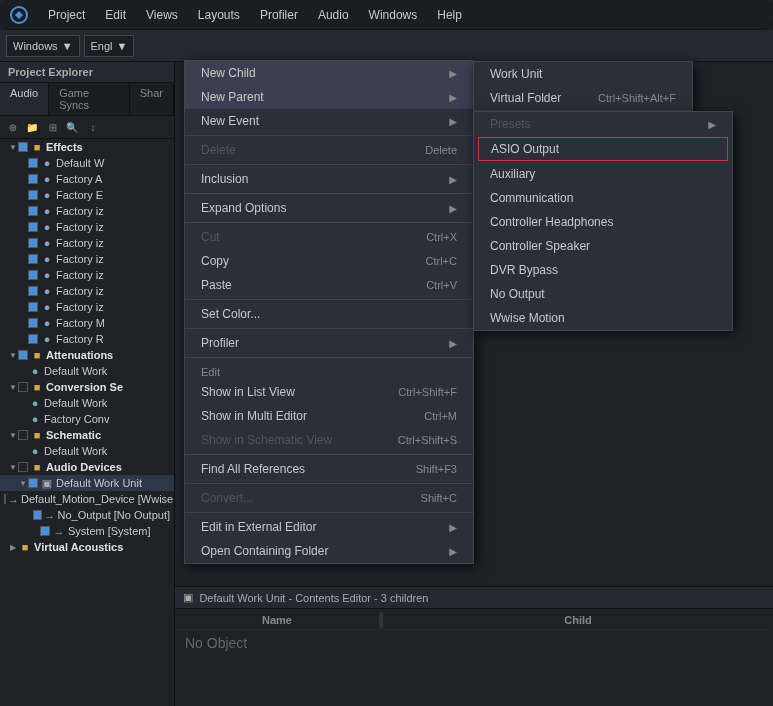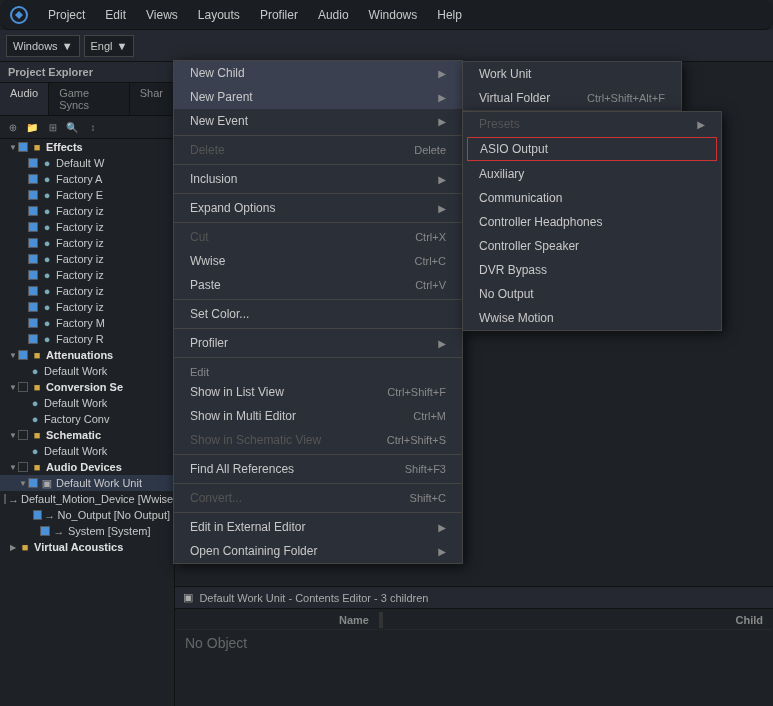--- a/index.html
+++ b/index.html
@@ -162,21 +162,21 @@
       color: #aaa;
       display: flex;
       align-items: center;
       gap: 6px;
       border-bottom: 1px solid #111;
     }
     .contents-table {
       width: 100%;
     }
     .contents-table th {
-      text-align: right;
+      text-align: center;
       padding: 3px 8px;
       font-size: 11px;
       color: #888;
       background: #1e2227;
       border-bottom: 1px solid #2a2a2a;
     }
     .contents-table td {
       padding: 3px 8px;
       font-size: 14px;
       color: #666;
@@ -184,21 +184,21 @@
 
     
     .context-menu-overlay {
       position: absolute;
       top: 0; left: 0; right: 0; bottom: 0;
       z-index: 100;
     }
     .context-menu {
       position: absolute;
       top: 60px;
-      left: 173px;
+      left: 184px;
       background: #2b2f38;
       border: 1px solid #444;
       min-width: 290px;
       box-shadow: 3px 3px 12px rgba(0,0,0,0.7);
       z-index: 200;
     }
     .ctx-item {
       padding: 5px 16px;
       display: flex;
       align-items: center;
@@ -591,21 +591,21 @@
     <div class="ctx-item">
       <span>Expand Options</span>
       <span class="ctx-arrow">▶</span>
     </div>
     <div class="ctx-separator"></div>
     <div class="ctx-item disabled">
       <span>Cut</span>
       <span class="ctx-shortcut">Ctrl+X</span>
     </div>
     <div class="ctx-item">
-      <span>Wwise</span>
+      <span>Copy</span>
       <span class="ctx-shortcut">Ctrl+C</span>
     </div>
     <div class="ctx-item">
       <span>Paste</span>
       <span class="ctx-shortcut">Ctrl+V</span>
     </div>
     <div class="ctx-separator"></div>
     <div class="ctx-item">
       <span>Set Color...</span>
     </div>

